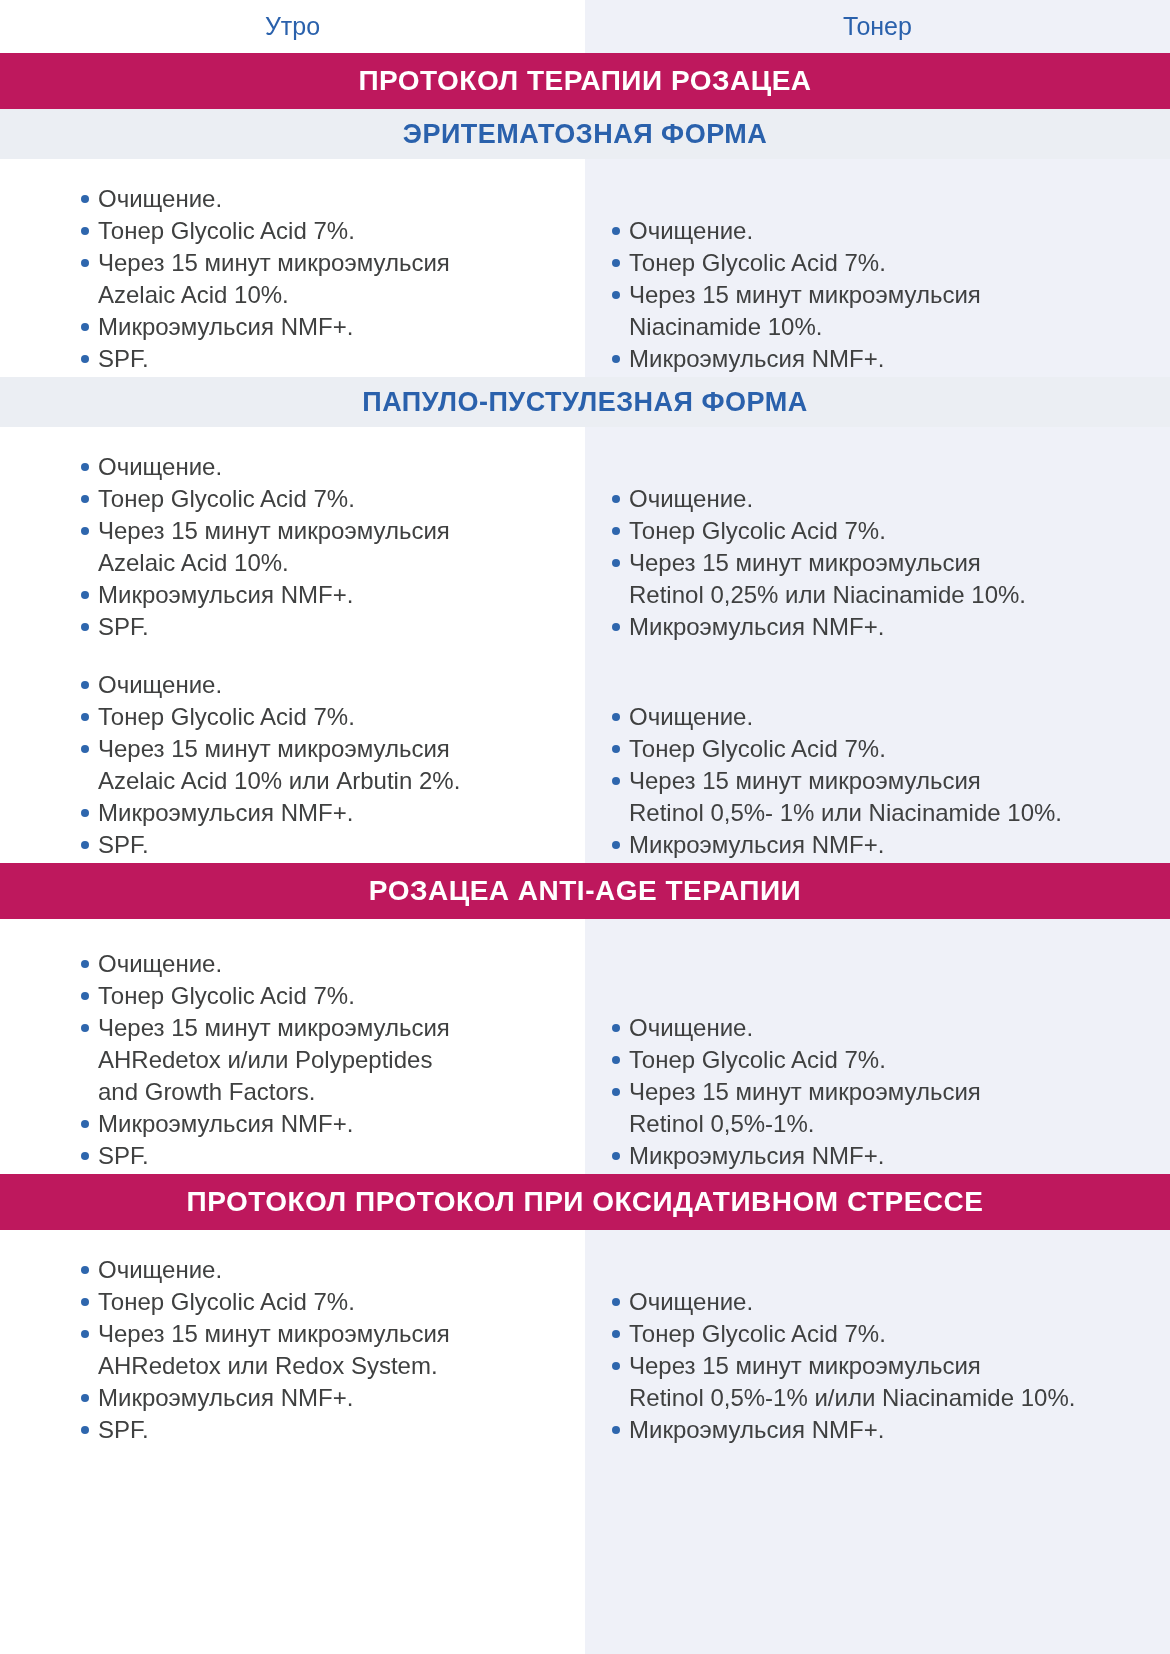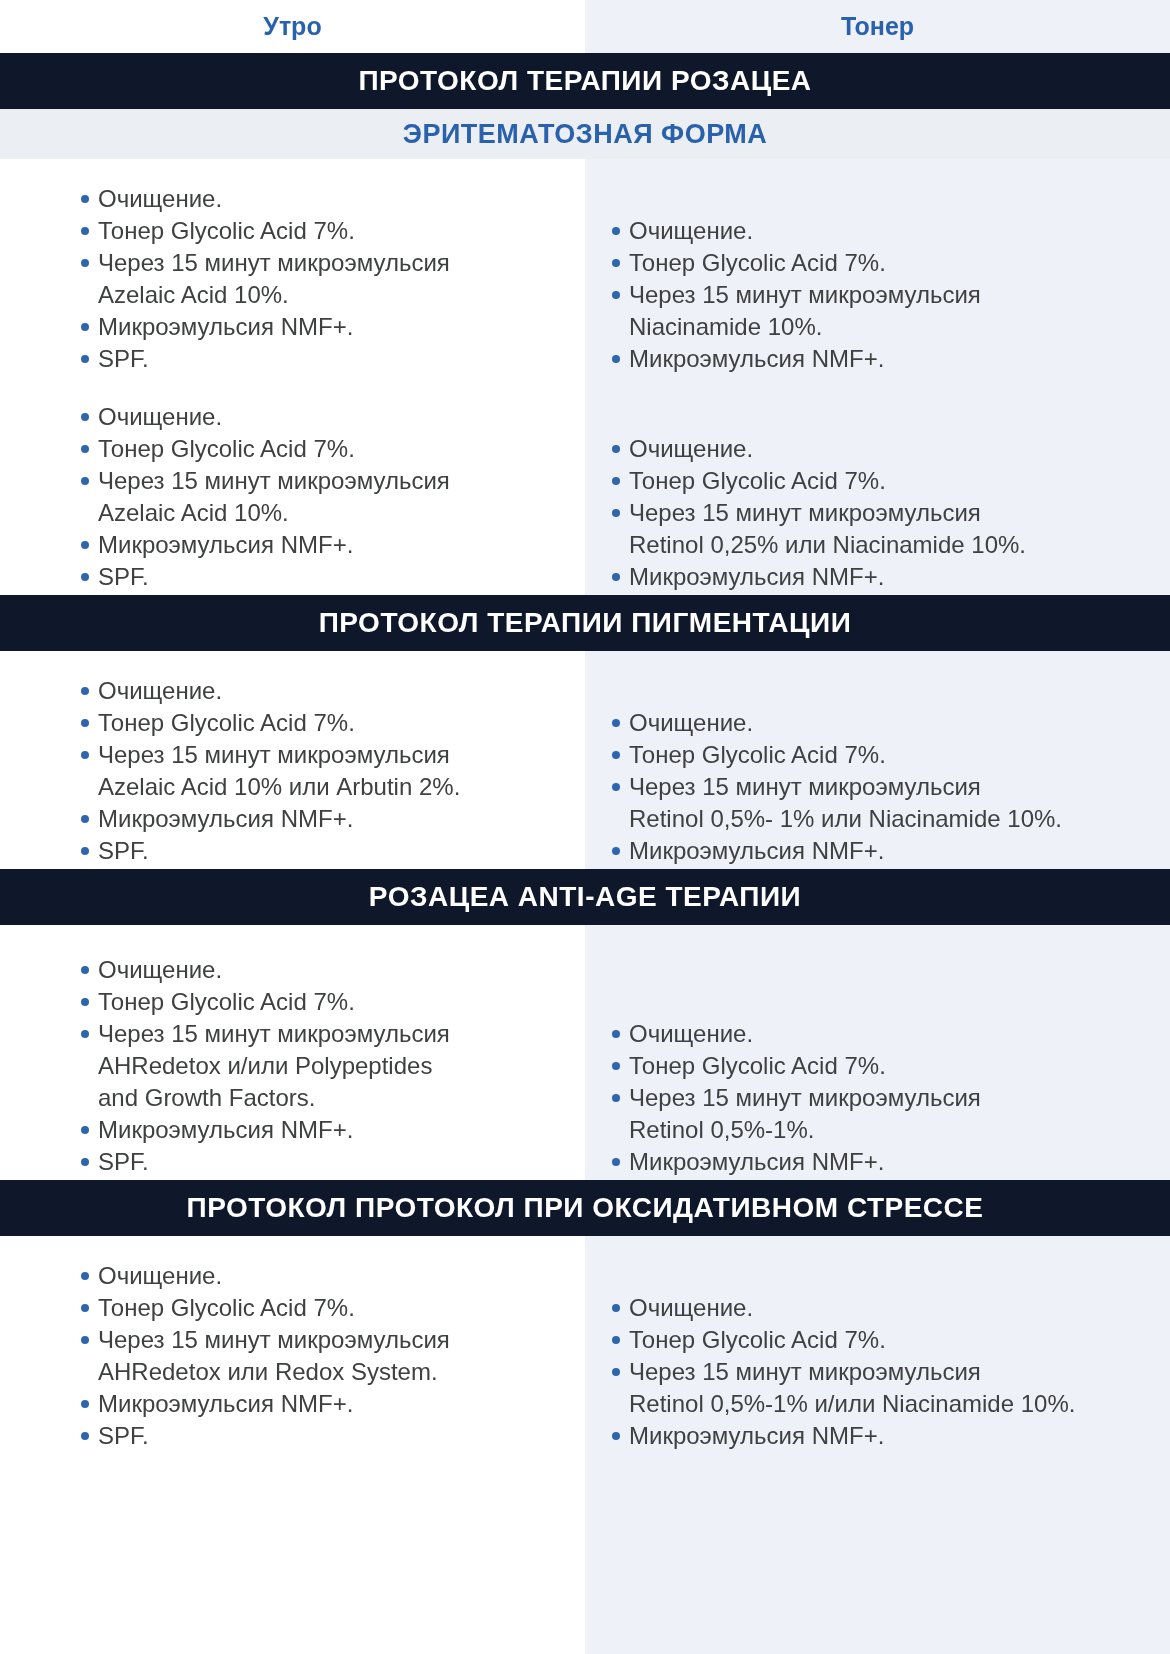--- a/index.html
+++ b/index.html
@@ -3,23 +3,23 @@
 <meta charset="utf-8">
 <style>
   html,body{margin:0;padding:0;}
   body{font-family:"Liberation Sans","DejaVu Sans",sans-serif;background:#fff;}
   .page{position:relative;width:1170px;height:1654px;margin:0 auto;background:#ffffff;overflow:hidden;}
   .evening-bg{position:absolute;left:585px;top:0;width:585px;height:1654px;background:#eff1f8;z-index:0;}
   .content{position:relative;z-index:1;}
 
   .col-header-row{display:flex;height:53px;}
   .col-header{flex:0 0 585px;display:flex;align-items:center;justify-content:center;
-    color:#2a61ac;font-size:25px;font-weight:bold;}
+    color:#2a61ac;font-size:25px;font-weight:normal;}
 
-  .main-band{height:56px;background:#0f172a;display:flex;align-items:center;justify-content:center;}
+  .main-band{height:56px;background:#be185d;display:flex;align-items:center;justify-content:center;}
   .main-band .band-title{color:#ffffff;font-size:28px;font-weight:bold;letter-spacing:.5px;text-align:center;}
 
   .sub-band{height:50px;background:#ebeef3;display:flex;align-items:center;justify-content:center;}
   .sub-band .band-title{color:#2a61ac;font-size:27px;font-weight:bold;letter-spacing:.5px;text-align:center;}
 
   .lists-row{display:flex;align-items:flex-end;}
   .list-col{flex:0 0 585px;box-sizing:border-box;}
   .list-col.morning{padding:24px 10px 2px 80px;}
   .list-col.evening{padding:24px 10px 2px 26px;}
   ul.protocol-list{list-style:none;margin:0;padding:0;}
@@ -64,20 +64,23 @@
         <ul class="protocol-list">
           <li>Очищение.</li>
           <li>Тонер Glycolic Acid 7%.</li>
           <li>Через 15 минут микроэмульсия
 Niacinamide 10%.</li>
           <li>Микроэмульсия NMF+.</li>
         </ul>
       </div>
     </div>
 
+    <div class="sub-band">
+      <div class="band-title">ПАПУЛО-ПУСТУЛЕЗНАЯ ФОРМА</div>
+    </div>
     <div class="lists-row row-std">
       <div class="list-col morning">
         <ul class="protocol-list">
           <li>Очищение.</li>
           <li>Тонер Glycolic Acid 7%.</li>
           <li>Через 15 минут микроэмульсия
 Azelaic Acid 10%.</li>
           <li>Микроэмульсия NMF+.</li>
           <li>SPF.</li>
         </ul>
@@ -86,23 +89,20 @@
         <ul class="protocol-list">
           <li>Очищение.</li>
           <li>Тонер Glycolic Acid 7%.</li>
           <li>Через 15 минут микроэмульсия
 Retinol 0,25% или Niacinamide 10%.</li>
           <li>Микроэмульсия NMF+.</li>
         </ul>
       </div>
     </div>
 
-    <div class="main-band">
-      <div class="band-title">ПРОТОКОЛ ТЕРАПИИ ПИГМЕНТАЦИИ</div>
-    </div>
     <div class="lists-row row-s3">
       <div class="list-col morning">
         <ul class="protocol-list">
           <li>Очищение.</li>
           <li>Тонер Glycolic Acid 7%.</li>
           <li>Через 15 минут микроэмульсия
 Azelaic Acid 10% или Arbutin 2%.</li>
           <li>Микроэмульсия NMF+.</li>
           <li>SPF.</li>
         </ul>

